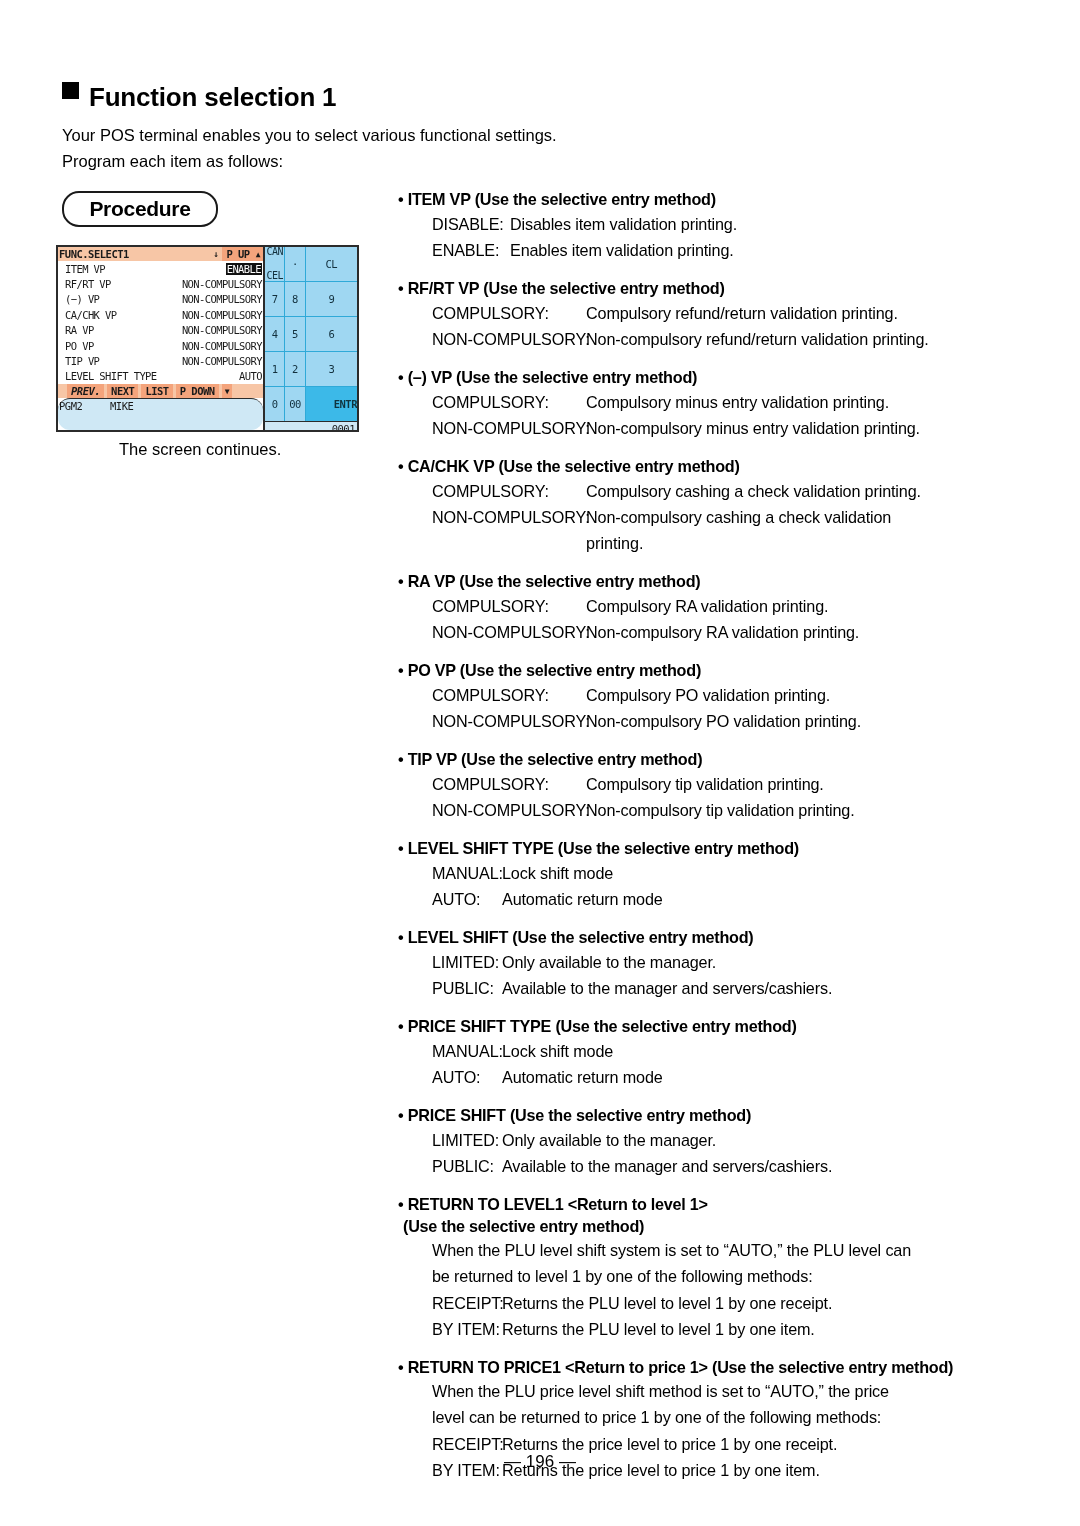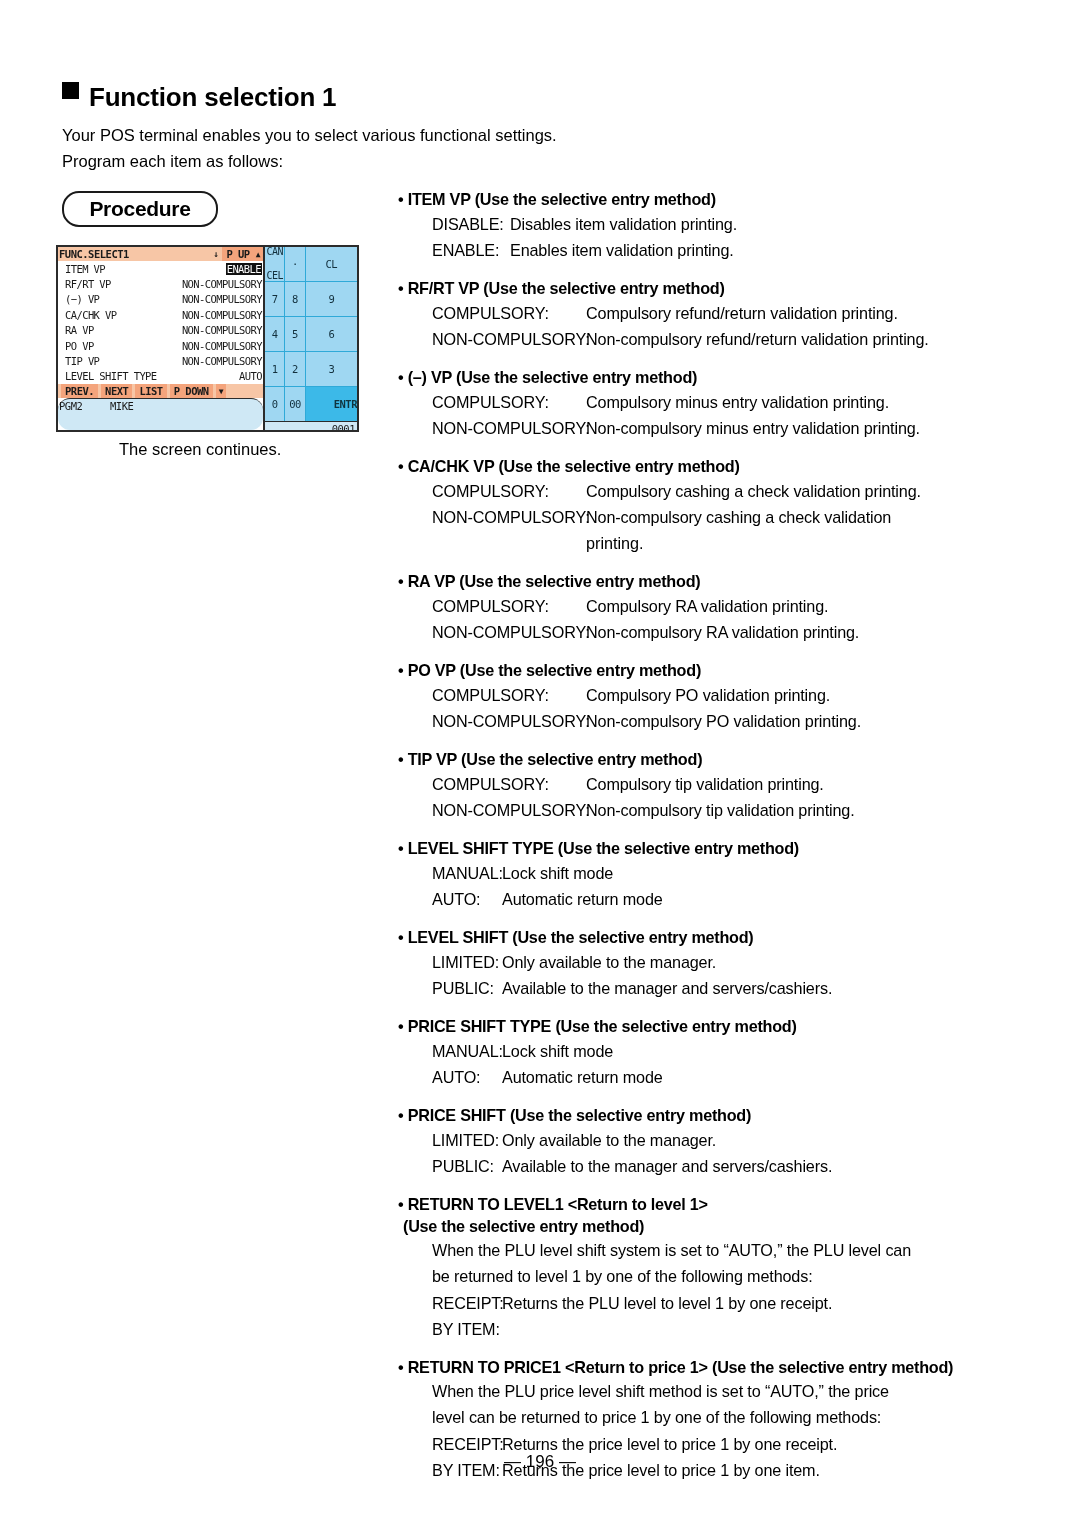--- a/index.html
+++ b/index.html
@@ -166,21 +166,21 @@
     color: #1a1a1a;
   }
   .pos-navbar .nav-cell {
     background: #f4a47c;
     height: 100%;
     display: flex;
     align-items: center;
     padding: 0 4px;
     margin-right: 3px;
   }
-  .pos-navbar .nav-cell:first-child { margin-left: 3px; }
+  .pos-navbar .nav-cell:first-child { margin-left: 9px; font-style: italic; }
   .pos-navbar .nav-arrow {
     background: #f4a47c;
     height: 100%;
     display: flex;
     align-items: center;
     padding: 0 3px;
     font-size: 8px;
   }
   .pos-status {
     height: 33px;
@@ -589,20 +589,21 @@
         <div class="block-title sub">(Use the selective entry method)</div>
         <div class="para">When the PLU level shift system is set to “AUTO,” the PLU level can</div>
         <div class="para">be returned to level 1 by one of the following methods:</div>
         <div class="defs">
           <div class="def-row">
             <span class="def-term">RECEIPT:</span>
             <span class="def-desc">Returns the PLU level to level 1 by one receipt.</span>
           </div>
           <div class="def-row">
             <span class="def-term">BY ITEM:</span>
+            <span class="def-desc">Returns the PLU level to level 1 by one item.</span>
           </div>
         </div>
       </div>
       <div class="block w-mid">
         <div class="block-title">• RETURN TO PRICE1 &lt;Return to price 1&gt; (Use the selective entry method)</div>
         <div class="para">When the PLU price level shift method is set to “AUTO,” the price</div>
         <div class="para">level can be returned to price 1 by one of the following methods:</div>
         <div class="defs">
           <div class="def-row">
             <span class="def-term">RECEIPT:</span>

